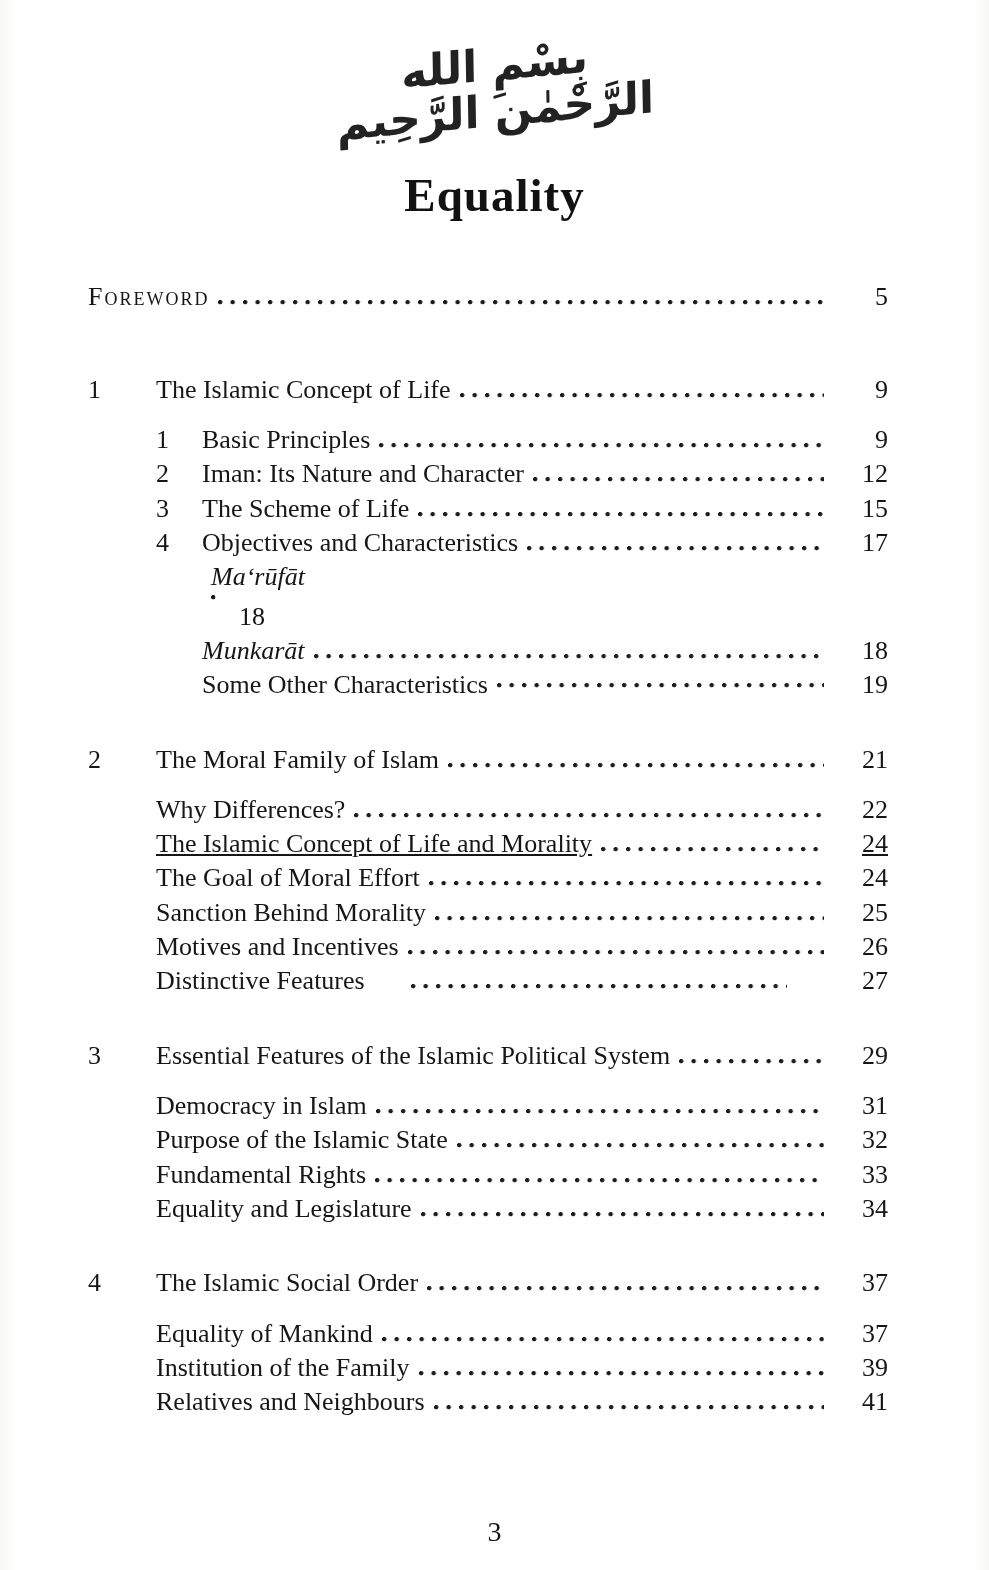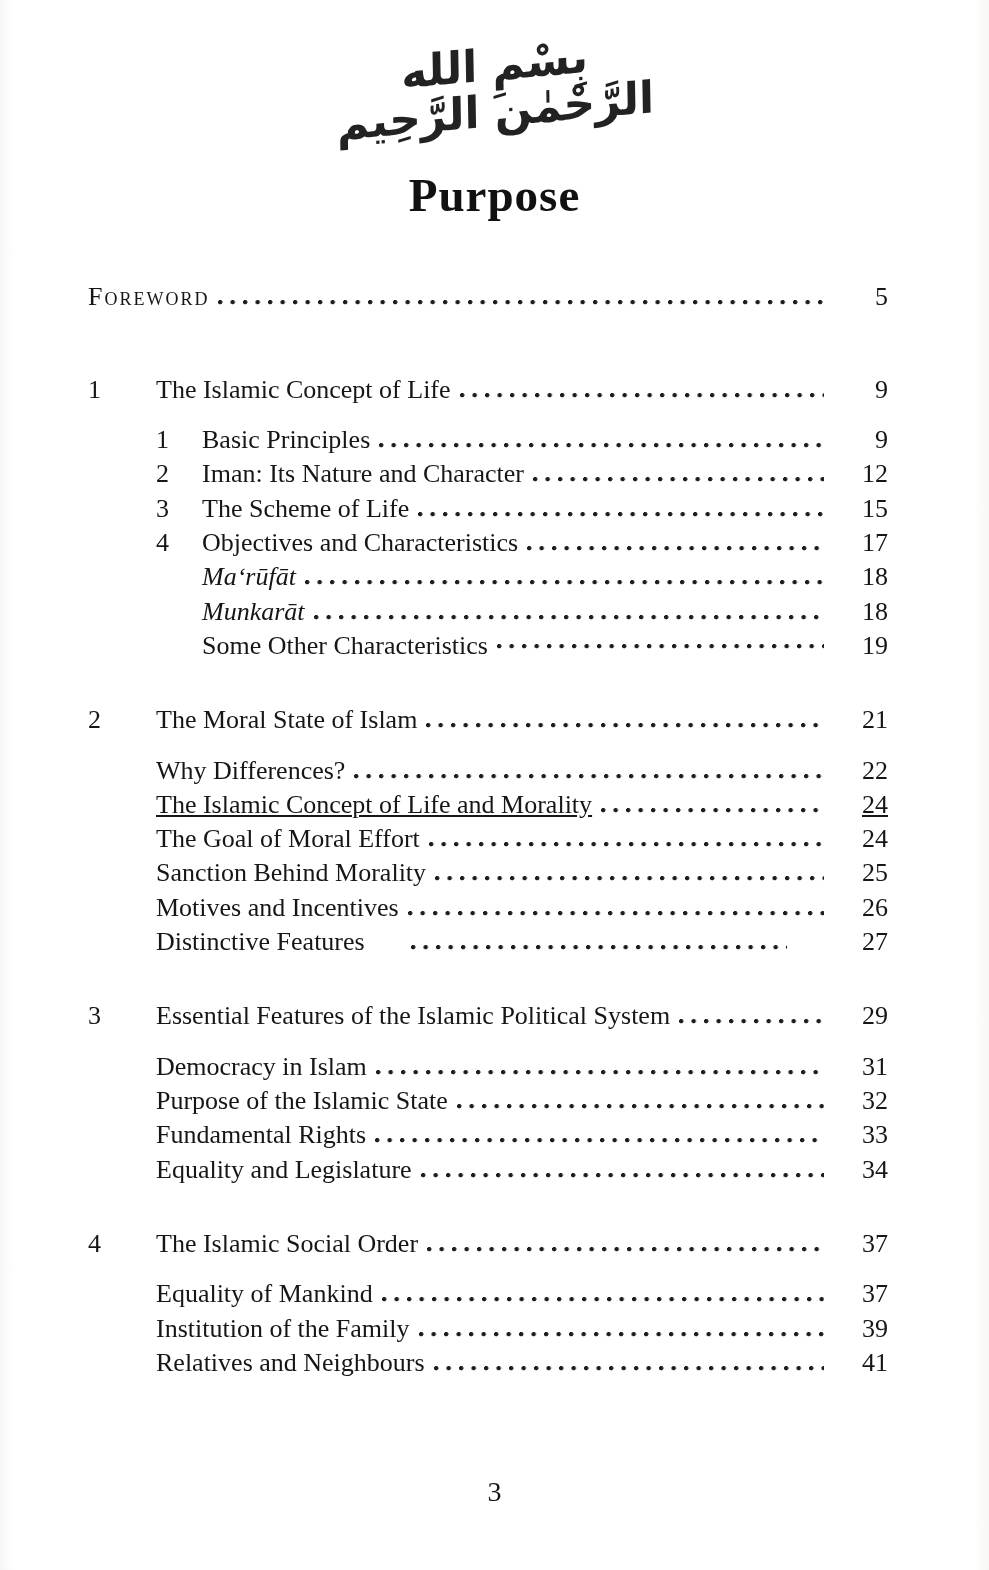--- a/index.html
+++ b/index.html
@@ -83,21 +83,21 @@
     font-size: 28px;
     color: #161616;
   }
 </style>
 </head>
 <body>
 
 <div class="page">
   <div class="bismillah">بِسْمِ الله الرَّحْمٰن الرَّحِيم</div>
 
-  <h1 class="contents-title">Purpose</h1>
+  <h1 class="contents-title">Equality</h1>
 
   <div class="block">
     <div class="toc" id="toc">
         <div class="row foreword">
           <span class="title sc">Foreword</span>
           <span class="leader"></span>
           <span class="pg">5</span>
         </div>
         <div class="row chapter">
           <span class="num" style="width: 68px;">1</span>
@@ -122,38 +122,38 @@
           <span class="title">The Scheme of Life</span>
           <span class="leader"></span>
           <span class="pg">15</span>
         </div>
         <div class="row" style="padding-left: 68px;">
           <span class="num" style="width: 46px;">4</span>
           <span class="title">Objectives and Characteristics</span>
           <span class="leader"></span>
           <span class="pg">17</span>
         </div>
-        <div class="row" style="padding-left: 114px;">
+        <div class="row" style="padding-left: 114px; flex-direction: column;">
           <span class="title italic">Ma‘rūfāt</span>
           <span class="leader"></span>
           <span class="pg">18</span>
         </div>
         <div class="row" style="padding-left: 114px; justify-content: center;">
           <span class="title italic">Munkarāt</span>
           <span class="leader"></span>
           <span class="pg">18</span>
         </div>
         <div class="row" style="padding-left: 114px; align-items: center;">
           <span class="title">Some Other Characteristics</span>
           <span class="leader"></span>
           <span class="pg">19</span>
         </div>
         <div class="row chapter">
           <span class="num" style="width: 68px;">2</span>
-          <span class="title">The Moral State of Islam</span>
+          <span class="title">The Moral Family of Islam</span>
           <span class="leader"></span>
           <span class="pg">21</span>
         </div>
         <div class="row" style="padding-left: 68px;">
           <span class="title">Why Differences?</span>
           <span class="leader"></span>
           <span class="pg">22</span>
         </div>
         <div class="row" style="padding-left: 68px; text-decoration: underline;">
           <span class="title">The Islamic Concept of Life and Morality</span>

